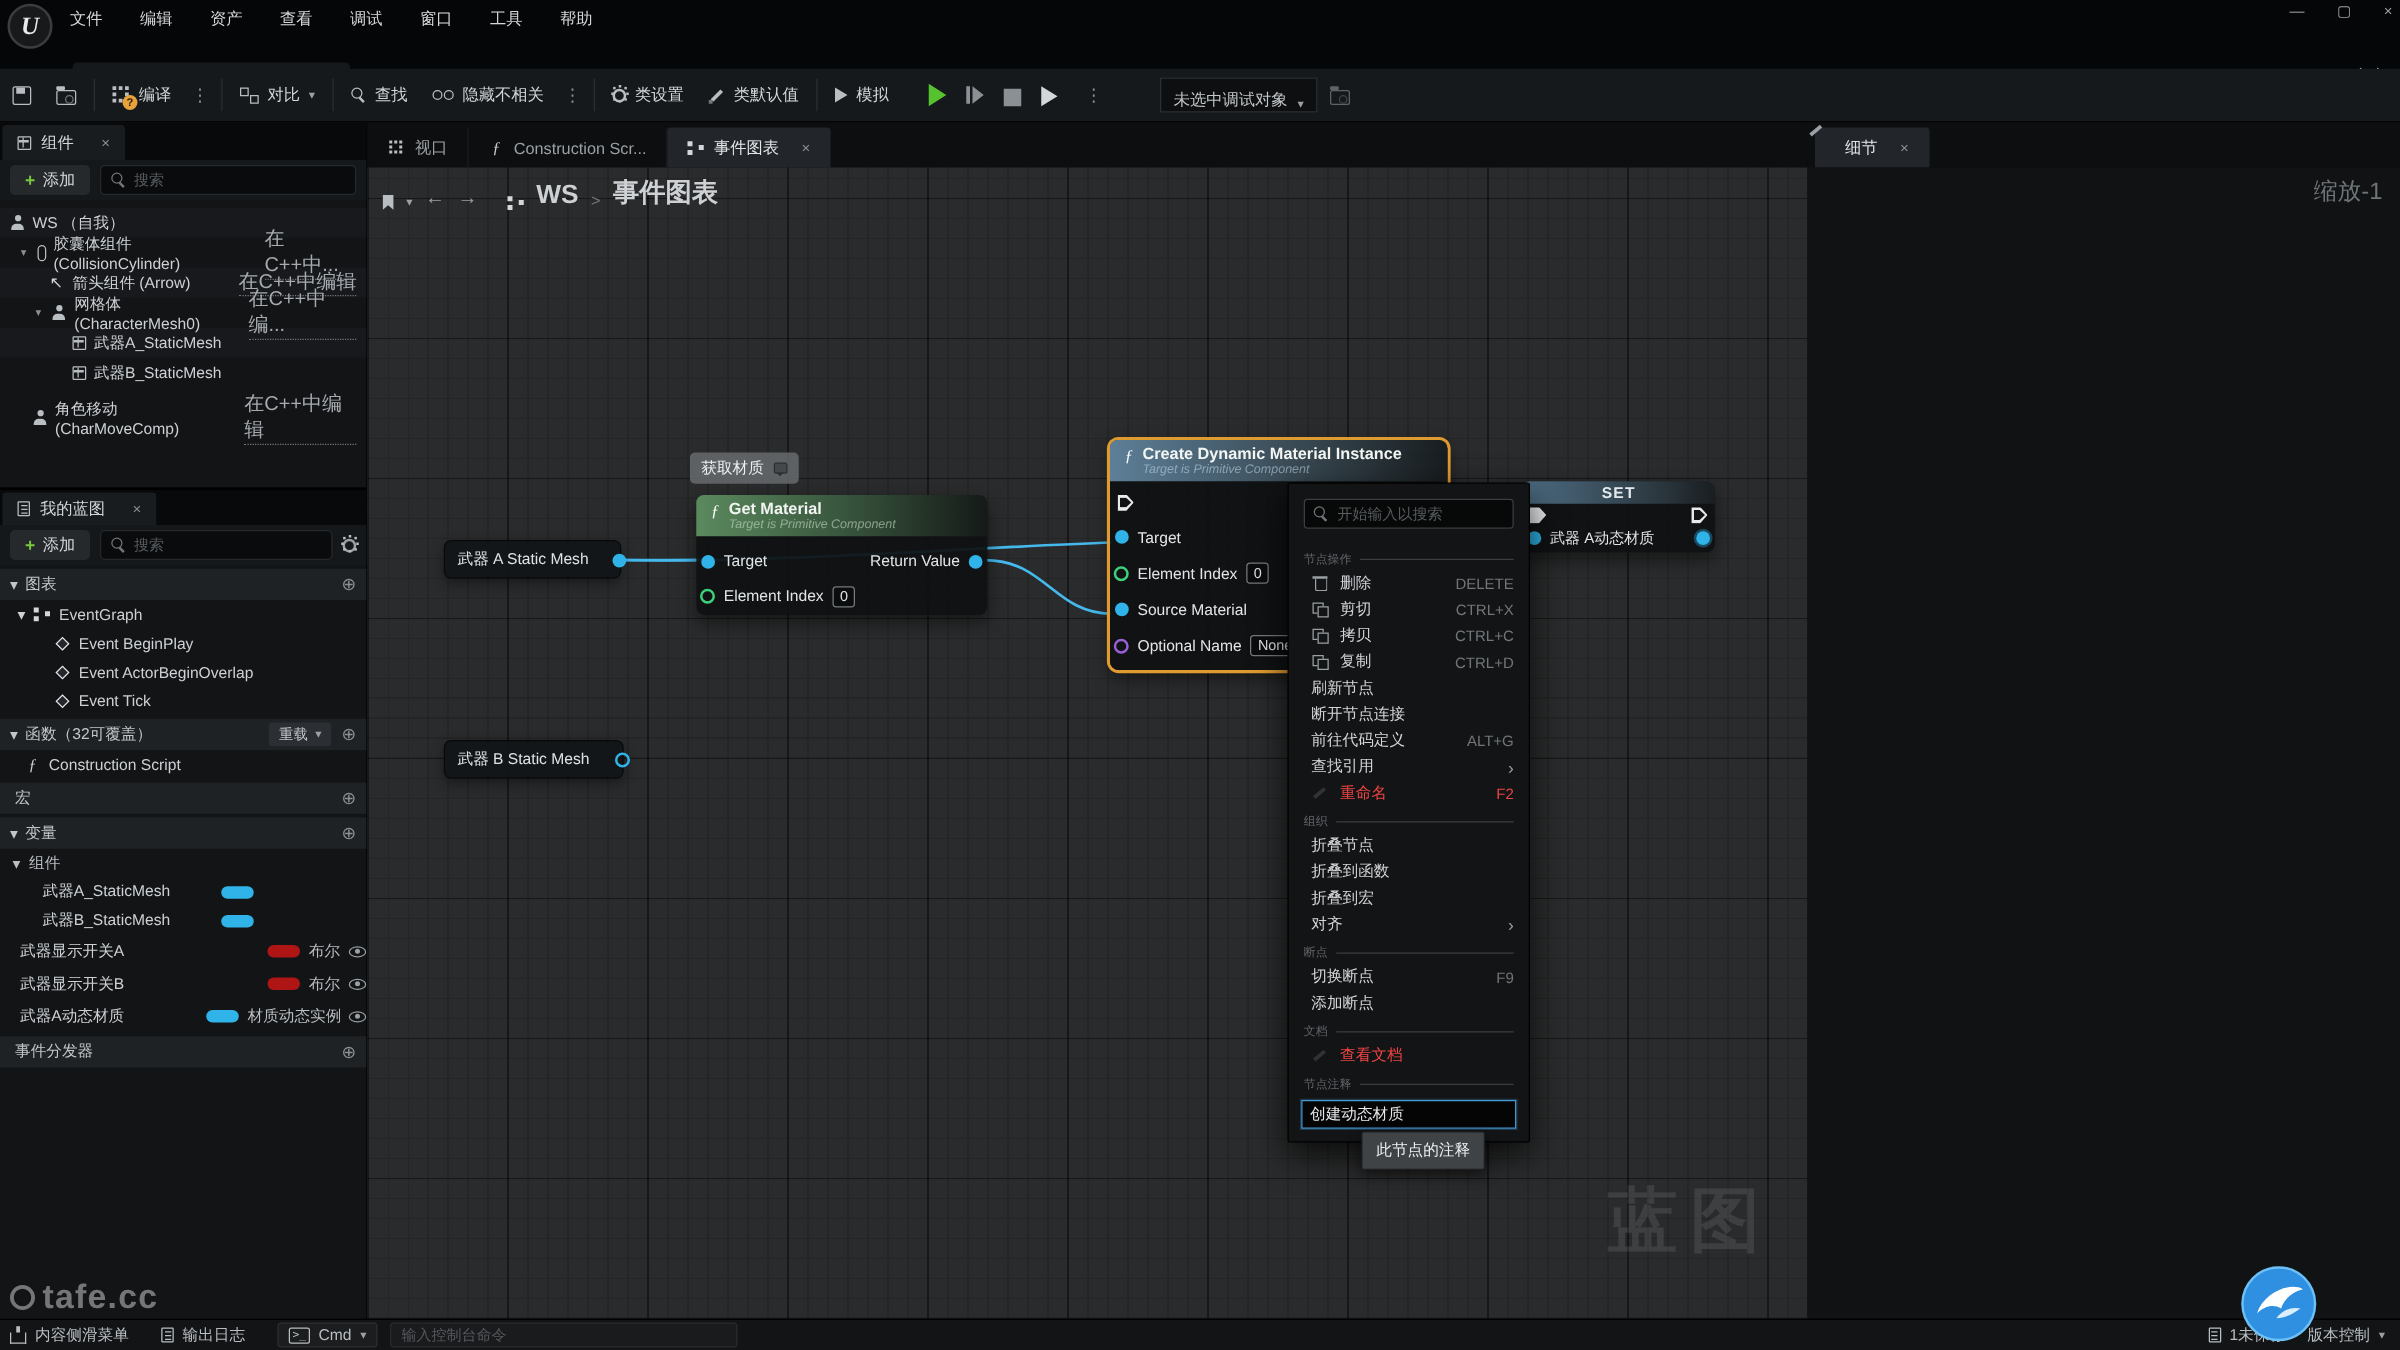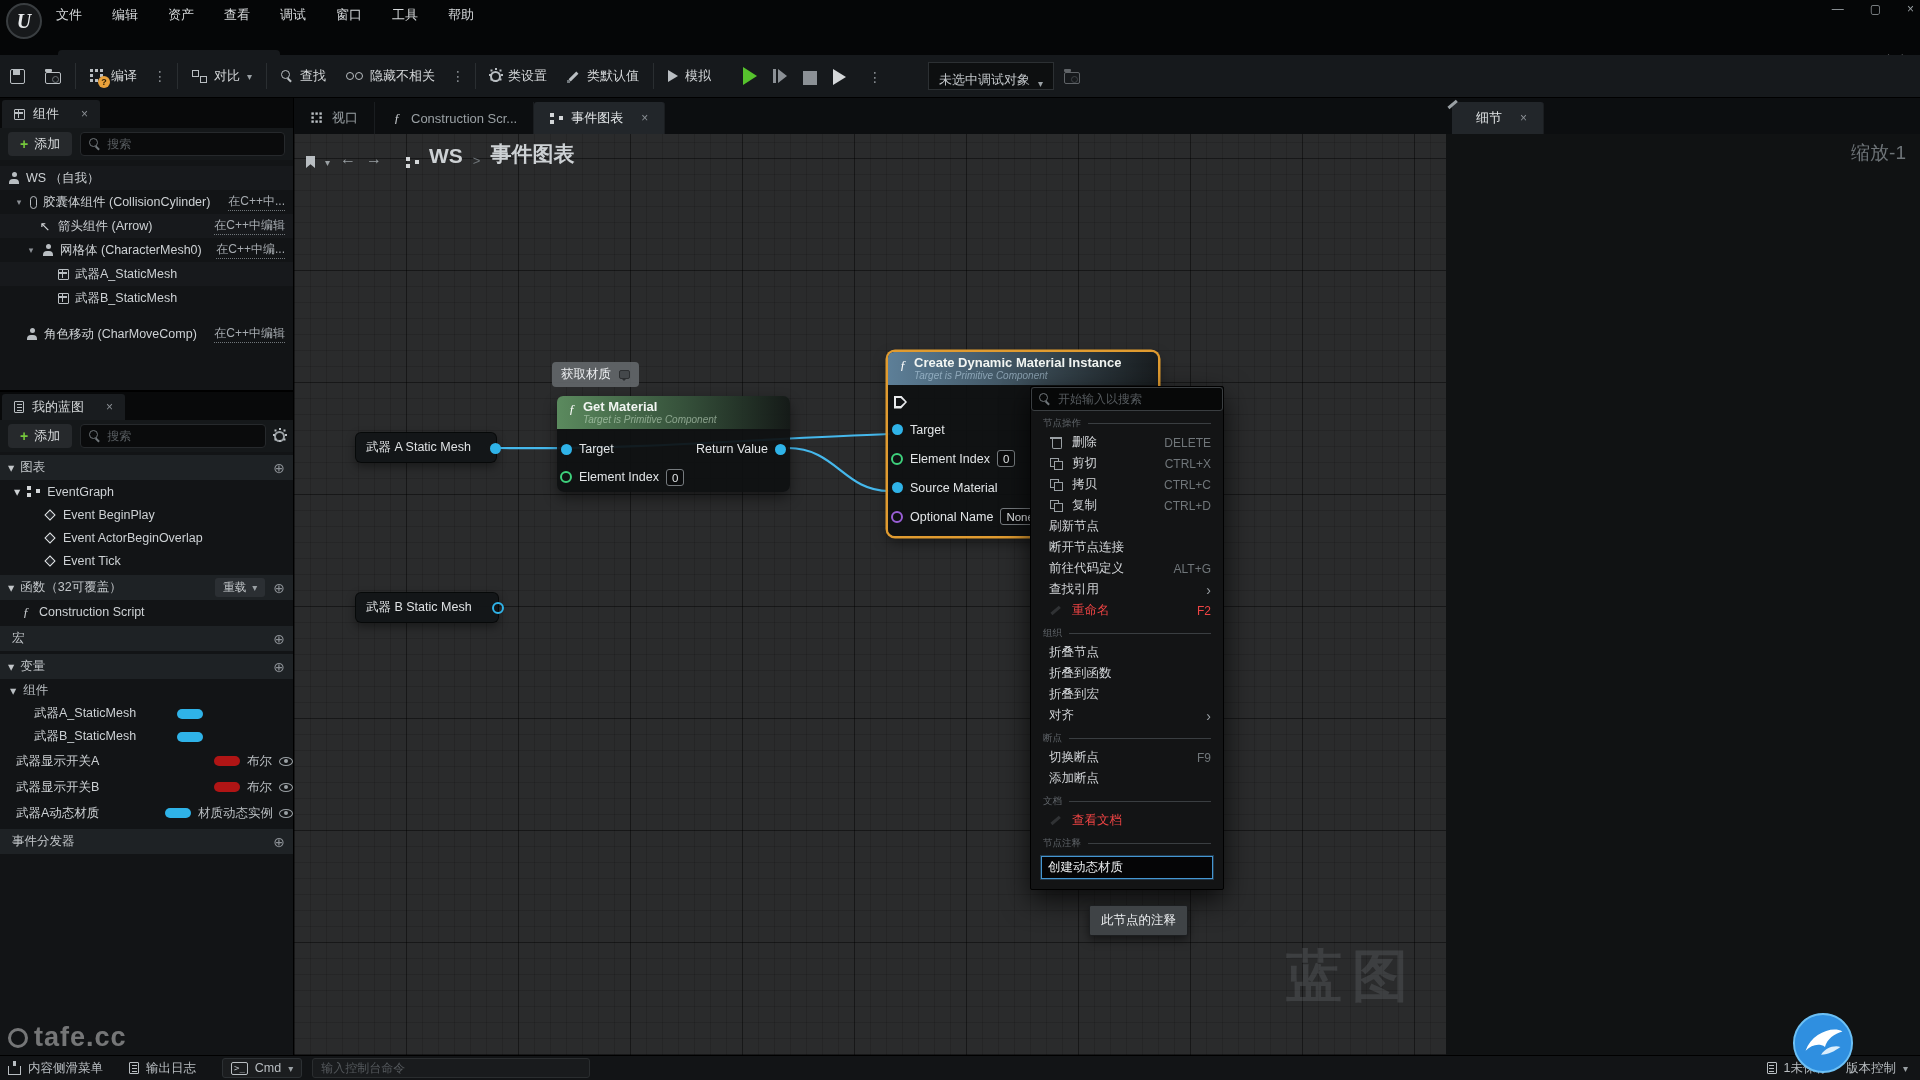--- a/index.html
+++ b/index.html
@@ -64,21 +64,21 @@
 .ptab .x{color:#8b9095;font-size:12px;margin-left:14px;cursor:pointer}
 .addrow{height:32px;display:flex;align-items:center;gap:8px;padding:0 8px;background:#15181a}
 .addbtn{display:flex;align-items:center;gap:6px;background:#26292c;border-radius:4px;height:24px;padding:0 12px;color:#d4d7d9;font-size:13px;cursor:pointer}
 .addbtn .plus{color:#76c93c;font-weight:bold;font-size:14px}
 .searchbox{flex:1;display:flex;align-items:center;gap:6px;background:#0a0b0c;border:1px solid #26292c;border-radius:4px;height:24px;padding:0 8px;color:#70767a}
 .searchbox input{background:transparent;border:0;outline:0;color:#c2c6c9;font-size:12px;width:100%;font-family:inherit}
 .searchbox input::placeholder{color:#565b5f}
 .trow{height:24px;display:flex;align-items:center;gap:6px;padding-right:8px;font-size:12.5px;color:#cdd1d4;cursor:pointer}
 .trow:nth-child(odd){background:#17191c}
 .trow .twisty{color:#8b9095;font-size:9px;width:10px;text-align:center}
-.trow .link{margin-left:auto;font-size:12px;color:#a6abb0;border-bottom:1px dotted #70767a}
+.trow .link{margin-left:auto;font-size:16px;color:#a6abb0;border-bottom:1px dotted #70767a}
 .ic-person{width:12px;height:12px}
 .ic-person::before{content:"";position:absolute;left:3.5px;top:0;width:5px;height:5px;border-radius:50%;background:#b9bec2}
 .ic-person::after{content:"";position:absolute;left:1px;bottom:0;width:10px;height:5px;border-radius:4px 4px 0 0;background:#b9bec2}
 .ic-capsule{width:7px;height:13px;border:1.5px solid #b9bec2;border-radius:4px}
 .ic-cube{width:11px;height:11px;border:1.5px solid #b9bec2;border-radius:1px}
 .ic-cube::before{content:"";position:absolute;left:0;top:2.5px;width:8px;height:1.5px;background:#b9bec2;transform:rotate(0deg)}
 .ic-cube::after{content:"";position:absolute;left:2.5px;top:0;width:1.5px;height:8px;background:#b9bec2}
 .arrow-nw{color:#d4d7d9;font-size:13px;width:14px;text-align:center}
 
 .sechdr{height:25px;display:flex;align-items:center;gap:6px;background:#1e2225;padding:0 8px;font-size:12.5px;color:#c2c6c9;margin-top:3px}
@@ -129,21 +129,21 @@
 .valbox{background:#0b0c0d;border:1px solid #767b7f;border-radius:3px;min-width:16px;height:17px;line-height:16px;padding:0 5px;font-size:11.5px;color:#dfe2e4;text-align:center}
 .execpin{width:13px;height:13px;background:#e8eaec;clip-path:polygon(0 0,55% 0,100% 50%,55% 100%,0 100%);position:relative;flex:none}
 .execpin.hollow::after{content:"";position:absolute;left:2px;top:2.5px;width:9px;height:8px;background:#101214;clip-path:polygon(0 0,52% 0,100% 50%,52% 100%,0 100%)}
 .varnode{position:absolute;background:rgba(18,21,23,.95);border:1px solid rgba(0,0,0,.6);border-radius:6px;display:flex;align-items:center;padding:0 10px;font-size:12.5px;color:#dfe2e4;z-index:3;box-shadow:0 4px 10px rgba(0,0,0,.4)}
 #comment-bubble{position:absolute;left:552px;top:228px;height:25px;background:rgba(98,102,105,.92);border-radius:4px;display:flex;align-items:center;gap:8px;padding:0 9px;font-size:12.5px;color:#eceef0;z-index:3}
 .ic-bubble{width:11px;height:9px;border:1.4px solid #2c2f31;border-radius:2px;background:#44484b}
 .ic-bubble::after{content:"";position:absolute;left:1px;bottom:-3px;border-left:3px solid transparent;border-right:3px solid transparent;border-top:3px solid #2c2f31}
 #set-hdr{background:linear-gradient(90deg,#4e6e85,#2c3840 70%,rgba(40,48,54,.4));border-radius:6px 6px 0 0;text-align:center;font-weight:bold;font-size:12.5px;color:#e2e8ec;letter-spacing:1px;padding:2px 0}
 
 #ctx{position:absolute;left:1030px;top:386px;width:194px;background:#131415;border:1px solid #000;box-shadow:0 10px 28px rgba(0,0,0,.75);z-index:10;padding-bottom:8px;border-radius:2px}
-#ctx .search{margin:0;height:24px;display:flex;align-items:center;gap:7px;background:#070808;border:1px solid #3a3e41;border-radius:3px;padding:0 7px;color:#5d6periodic166}
+#ctx .search{margin:12px;height:24px;display:flex;align-items:center;gap:7px;background:#070808;border:1px solid #3a3e41;border-radius:3px;padding:0 7px;color:#5d6periodic166}
 #ctx .search input{background:transparent;border:0;outline:0;width:100%;color:#c2c6c9;font-size:12px;font-family:inherit}
 #ctx .search input::placeholder{color:#565b5f}
 .csec{display:flex;align-items:center;gap:7px;padding:6px 12px 2px 12px}
 .csec .l{font-size:9.5px;color:#60656a;white-space:nowrap}
 .csec .ln{flex:1;border-top:1px solid #3a3e41}
 .citem{height:21px;display:flex;align-items:center;padding:0 12px 0 18px;font-size:12.5px;color:#d2d5d8;cursor:pointer;gap:8px}
 .citem .sc{margin-left:auto;font-size:12px;color:#70767a}
 .citem .sub{margin-left:auto;font-size:14px;color:#9aa0a4}
 .citem.disabled,.citem.disabled .sc{color:#ef4444}
 .citem .mi-ico{width:15px;height:13px;position:relative;flex:none}
@@ -527,20 +527,34 @@
       <span class="pin filled-blue" style="margin-left:-5px"></span>
       <span>Source Material</span>
     </div>
     <div class="prow" style="height:29px">
       <span class="pin hollow-purple" style="margin-left:-6px"></span>
       <span>Optional Name</span>
       <span class="valbox">None</span>
     </div>
   </div>
 
+  <div class="node" style="left:1218px;top:385px;width:154px;height:57px">
+    <div id="set-hdr">SET</div>
+    <div class="prow" style="height:16px;margin-top:1px">
+      <span class="execpin" style="margin-left:-3px"></span>
+      <span class="grow"></span>
+      <span class="execpin hollow" style="margin-right:-3px"></span>
+    </div>
+    <div class="prow" style="height:20px;font-size:12px">
+      <span class="pin filled-blue" style="margin-left:-5px"></span>
+      <span>武器 A动态材质</span>
+      <span class="grow"></span>
+      <span class="pin filled-blue" style="margin-right:-5px;box-shadow:0 0 0 2px rgba(47,179,232,.35)"></span>
+    </div>
+  </div>
 
   <div id="ctx">
     <div class="search">
       <span class="ic ic-mag" style="color:#70767a"></span>
       <input placeholder="开始输入以搜索" style="">
     </div>
     <div class="csec">
         <span class="l">节点操作</span>
         <span class="ln"></span>
       </div>

